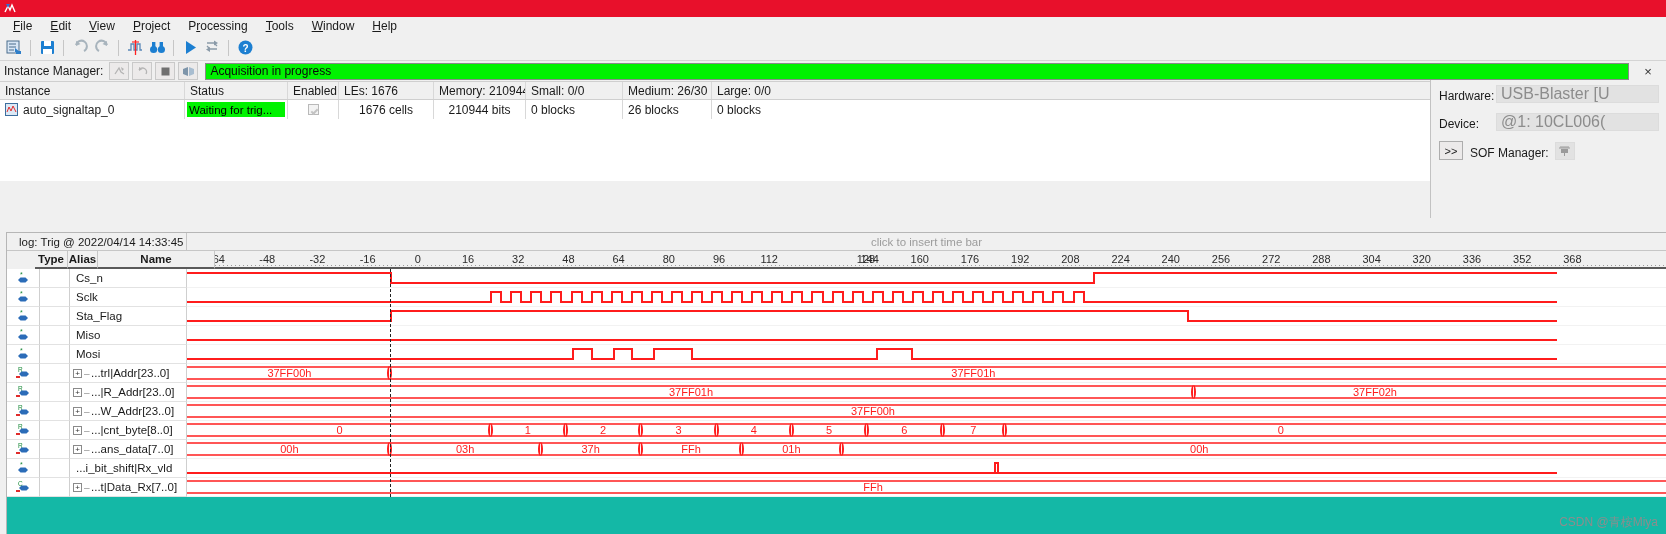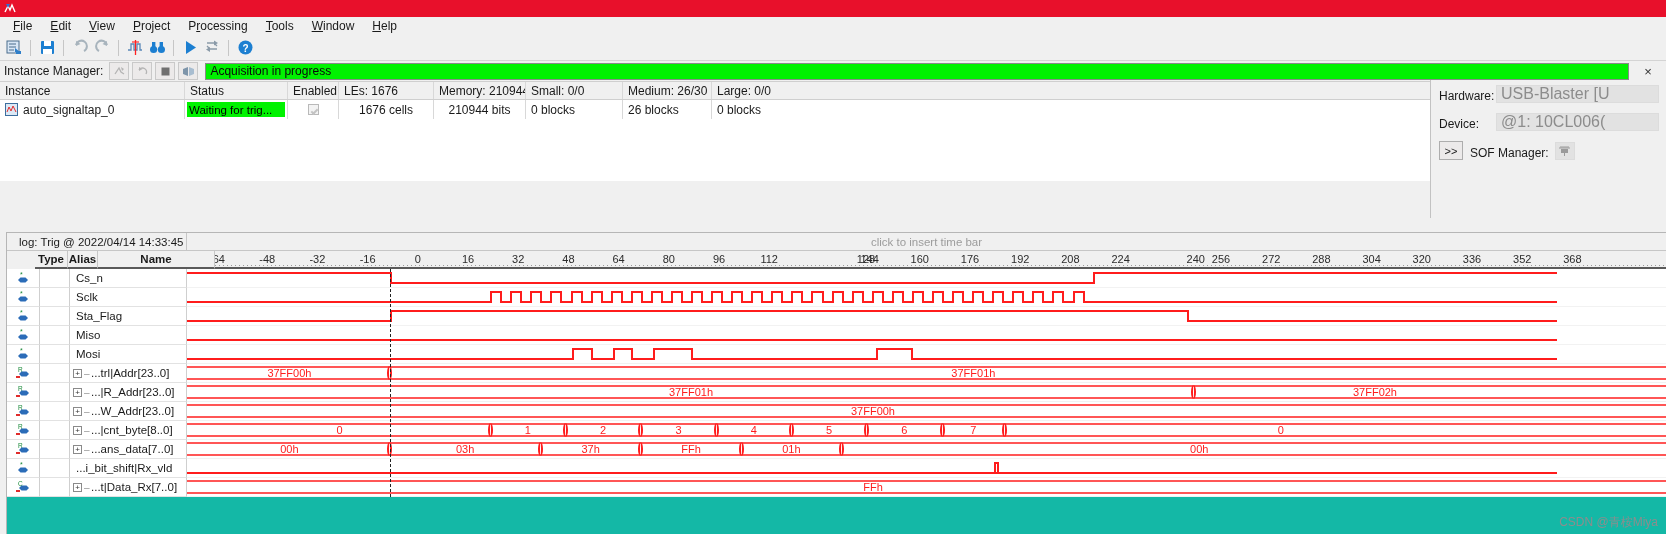--- a/index.html
+++ b/index.html
@@ -417,21 +417,21 @@
           <div class="tk" style="left: 453.8px;">80</div>
           <div class="tk" style="left: 504px;">96</div>
           <div class="tk" style="left: 554.2px;">112</div>
           <div class="tk" style="left: 615px; margin-left: 36px;">128</div>
           <div class="tk" style="left: 654.6px;">144</div>
           <div class="tk" style="left: 704.8px;">160</div>
           <div class="tk" style="left: 755px;">176</div>
           <div class="tk" style="left: 805.2px;">192</div>
           <div class="tk" style="left: 855.4px;">208</div>
           <div class="tk" style="left: 905.6px;">224</div>
-          <div class="tk" style="left: 955.8px; margin-left: 25px;">240</div>
+          <div class="tk" style="left: 955.8px;">240</div>
           <div class="tk" style="left: 1006px;">256</div>
           <div class="tk" style="left: 1056.2px;">272</div>
           <div class="tk" style="left: 1106.4px;">288</div>
           <div class="tk" style="left: 1156.6px;">304</div>
           <div class="tk" style="left: 1206.8px;">320</div>
           <div class="tk" style="left: 1257px;">336</div>
           <div class="tk" style="left: 1307.2px;">352</div>
           <div class="tk" style="left: 1357.4px;">368</div>
         </div>
     </div>

